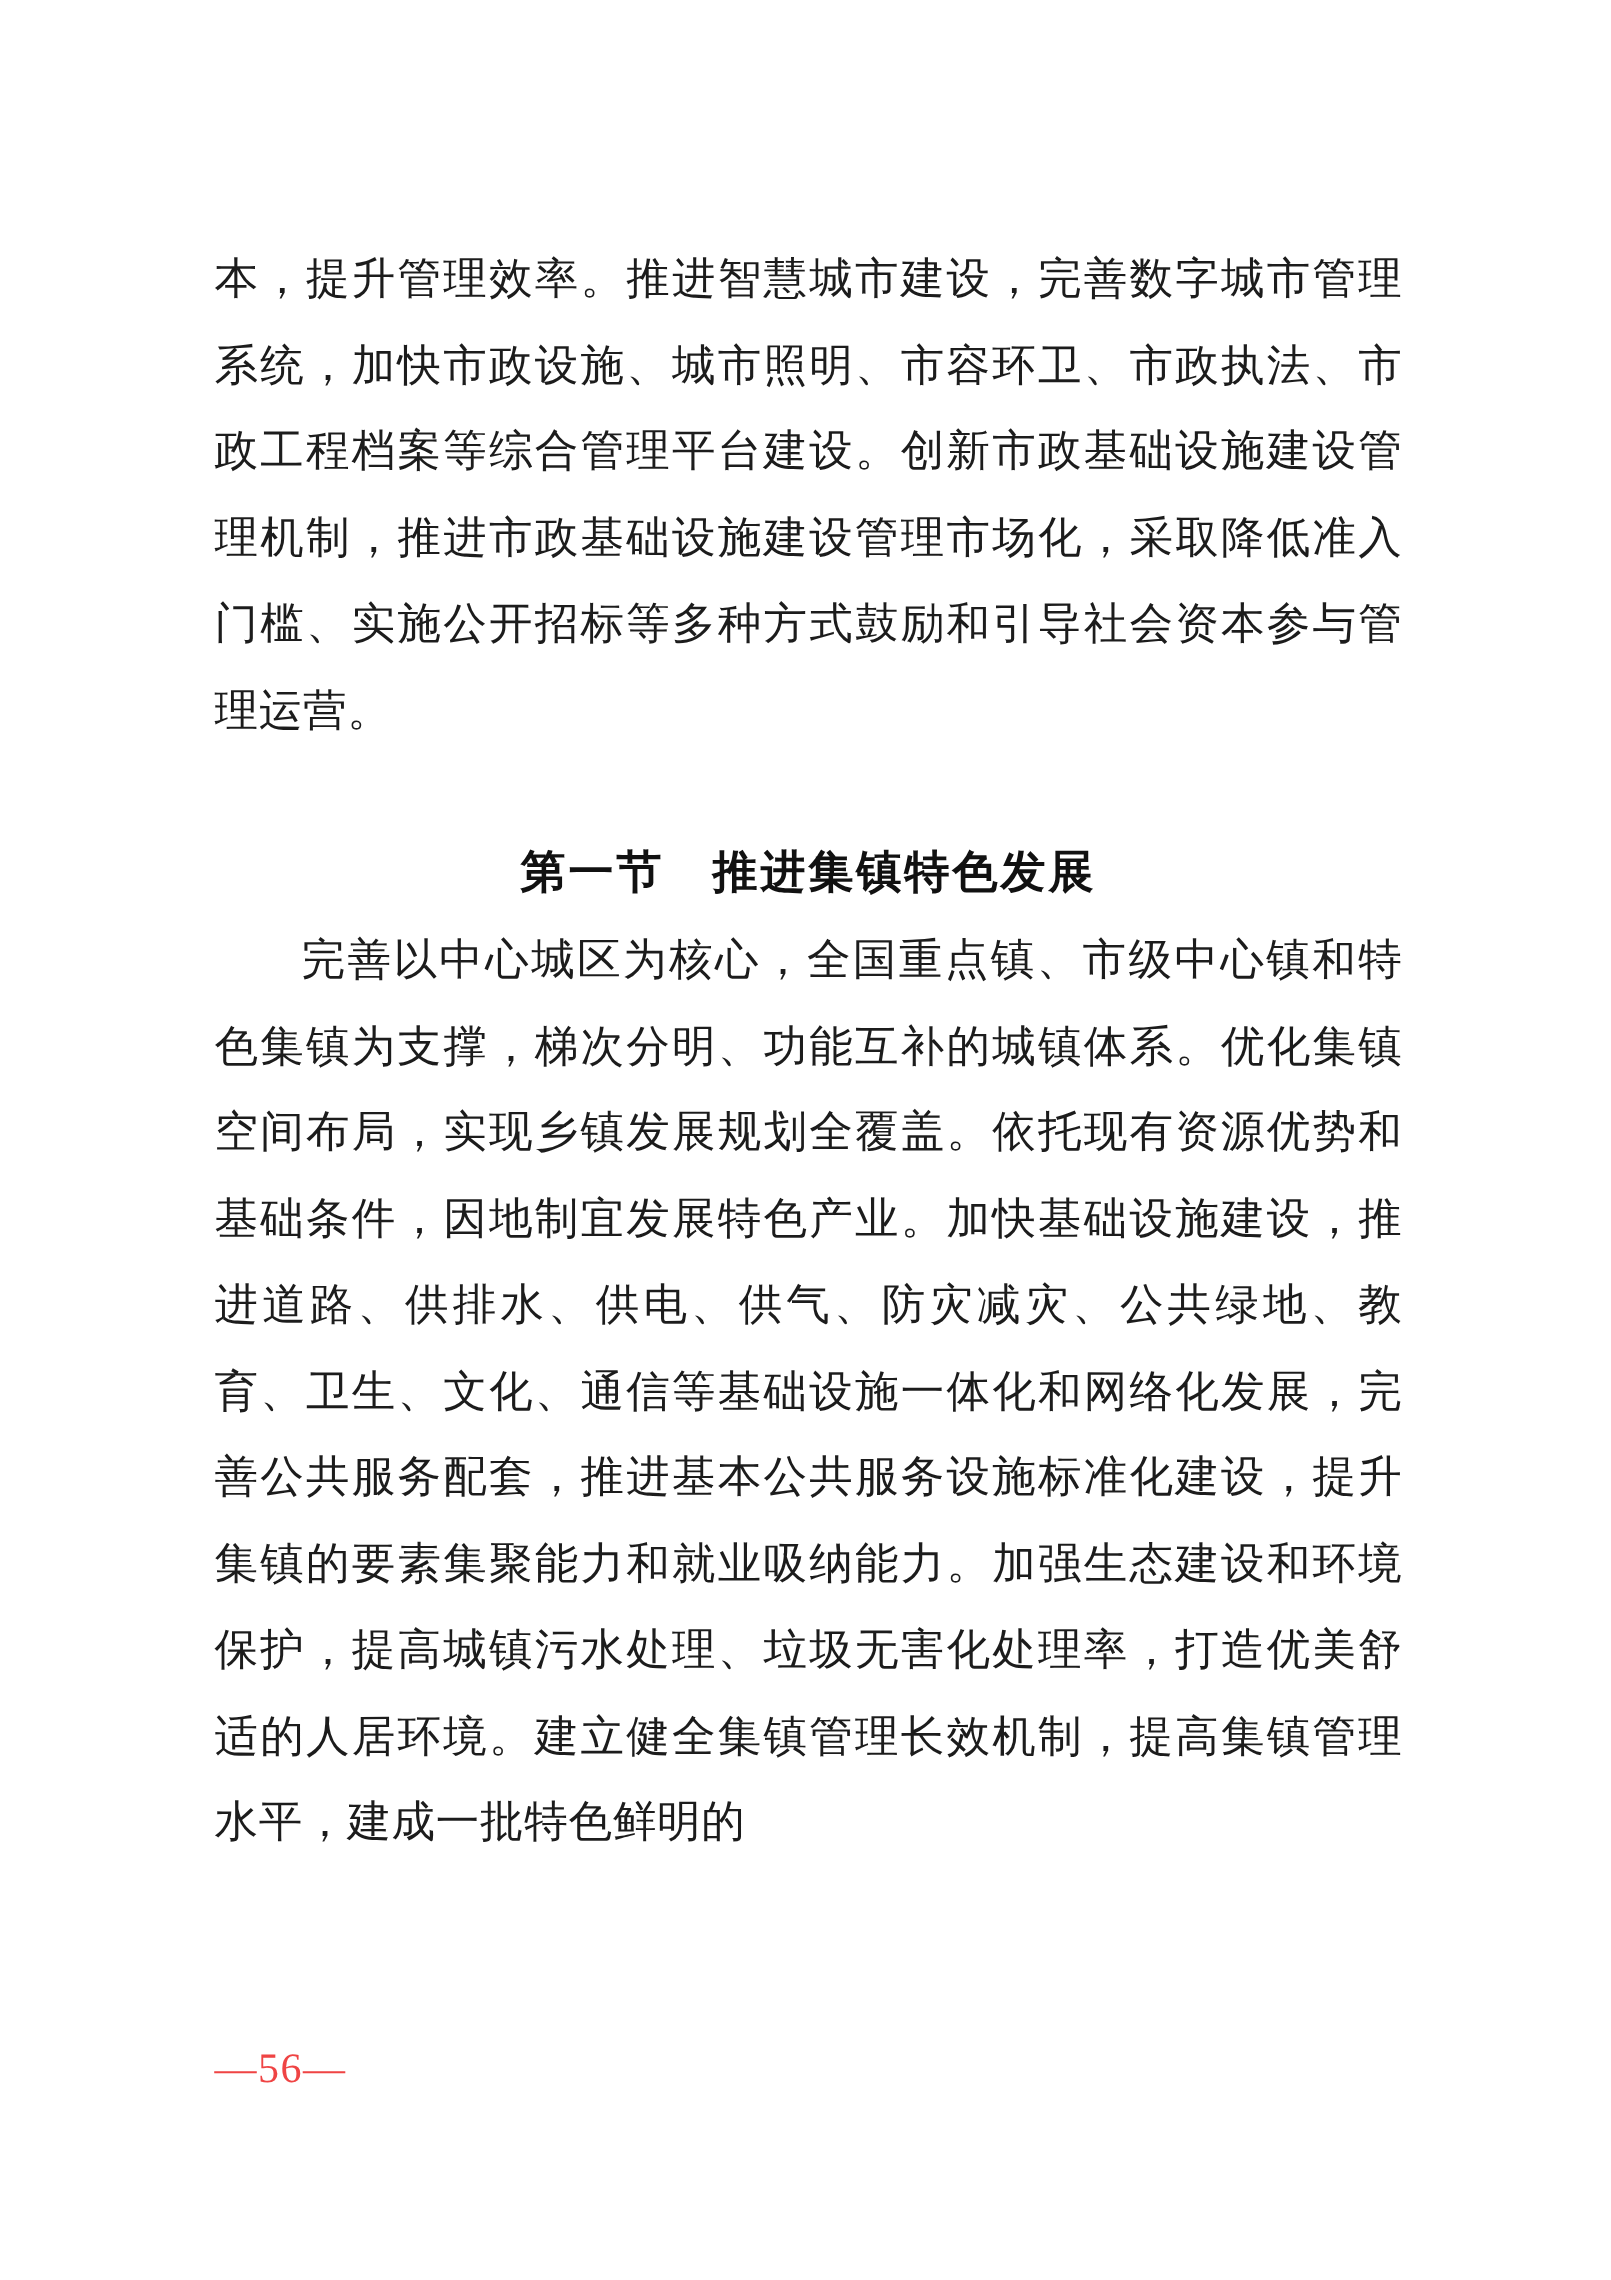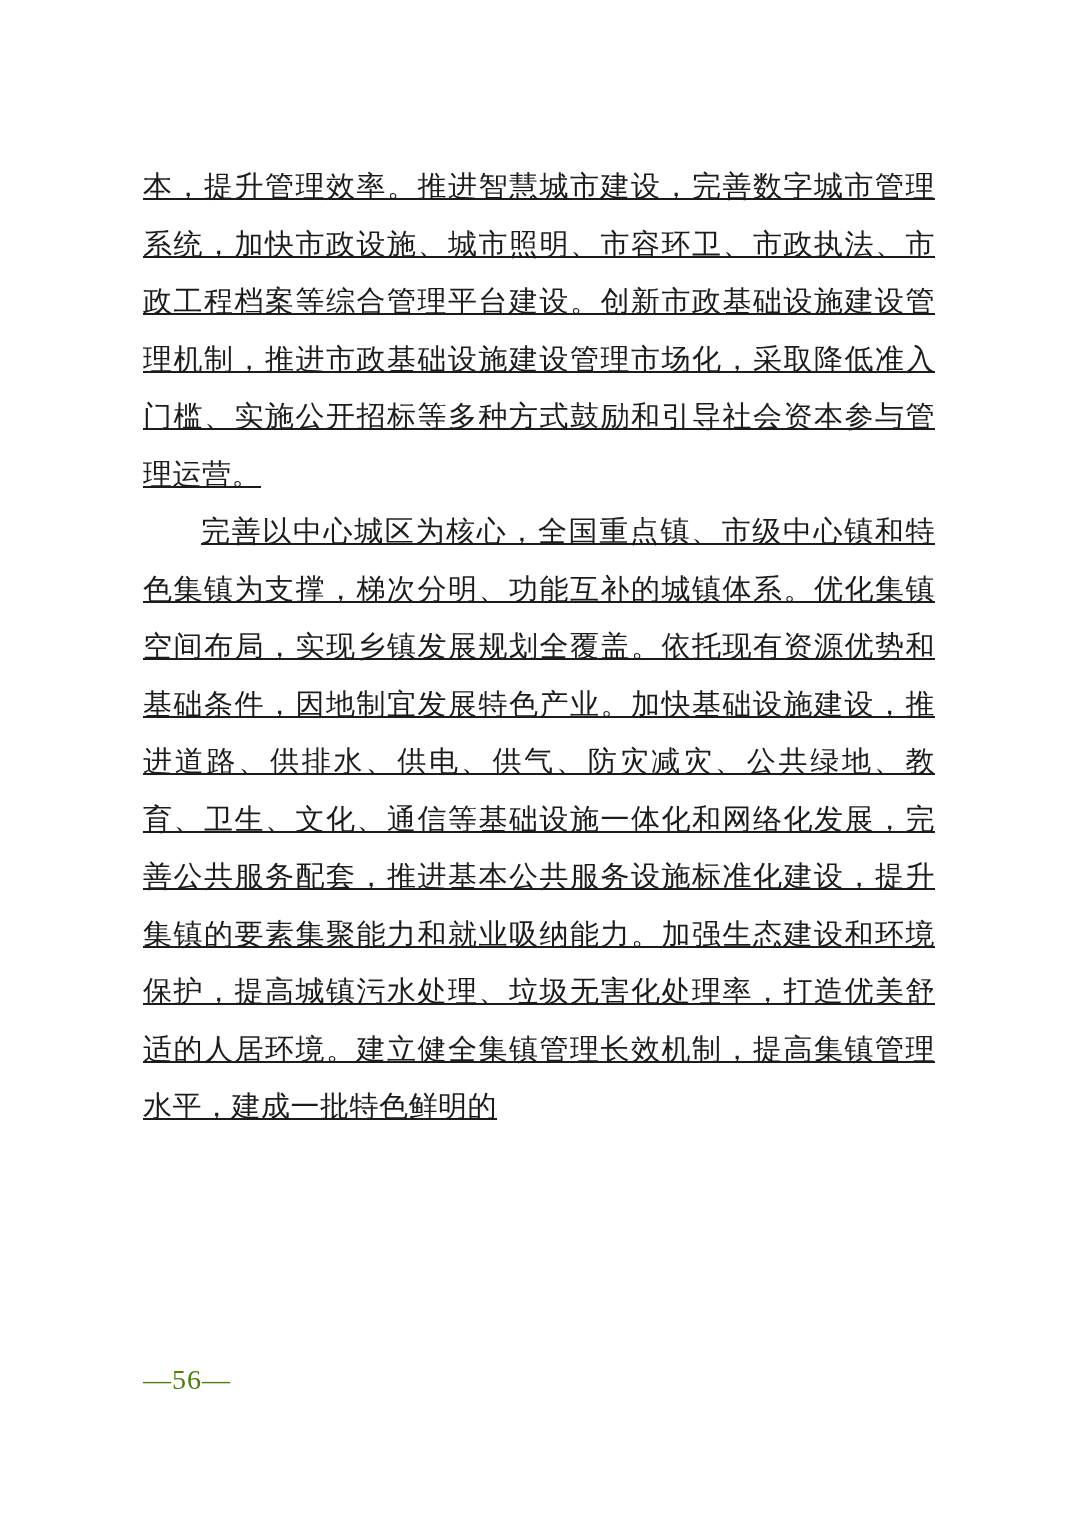--- a/index.html
+++ b/index.html
@@ -22,21 +22,20 @@
     top: 158px;
     width: 792px;
   }
   .body-para {
     font-size: 29px;
     line-height: 57.5px;
     text-align: justify;
     text-justify: inter-character;
     letter-spacing: 0.5px;
     margin: 0;
-    text-decoration: underline;
   }
   .body-para.indent {
     text-indent: 58px;
   }
   .chapter-heading {
     font-family: "Liberation Sans", sans-serif;
     font-weight: bold;
     font-size: 31px;
     line-height: 57px;
     text-align: center;
@@ -55,33 +54,34 @@
     color: #111111;
   }
   .page-number {
     position: absolute;
     left: 143px;
     top: 1363px;
     font-family: "Liberation Serif", serif;
     font-size: 28px;
     line-height: 34px;
     letter-spacing: 1px;
-    color: #4d7c0f;
+    color: #ef4444;
     text-align: right;
   }
 </style>
 </head>
 <body>
 
 <div class="page">
   <div class="content">
 
     <p class="body-para">本，提升管理效率。推进智慧城市建设，完善数字城市管理系统，加快市政设施、城市照明、市容环卫、市政执法、市政工程档案等综合管理平台建设。创新市政基础设施建设管理机制，推进市政基础设施建设管理市场化，采取降低准入门槛、实施公开招标等多种方式鼓励和引导社会资本参与管理运营。</p>
 
 
 
+    <h2 class="section-heading">第一节　推进集镇特色发展</h2>
 
     <p class="body-para indent">完善以中心城区为核心，全国重点镇、市级中心镇和特色集镇为支撑，梯次分明、功能互补的城镇体系。优化集镇空间布局，实现乡镇发展规划全覆盖。依托现有资源优势和基础条件，因地制宜发展特色产业。加快基础设施建设，推进道路、供排水、供电、供气、防灾减灾、公共绿地、教育、卫生、文化、通信等基础设施一体化和网络化发展，完善公共服务配套，推进基本公共服务设施标准化建设，提升集镇的要素集聚能力和就业吸纳能力。加强生态建设和环境保护，提高城镇污水处理、垃圾无害化处理率，打造优美舒适的人居环境。建立健全集镇管理长效机制，提高集镇管理水平，建成一批特色鲜明的</p>
 
   </div>
 
   <div class="page-number">—56—</div>
 </div>
 
 </body></html>

